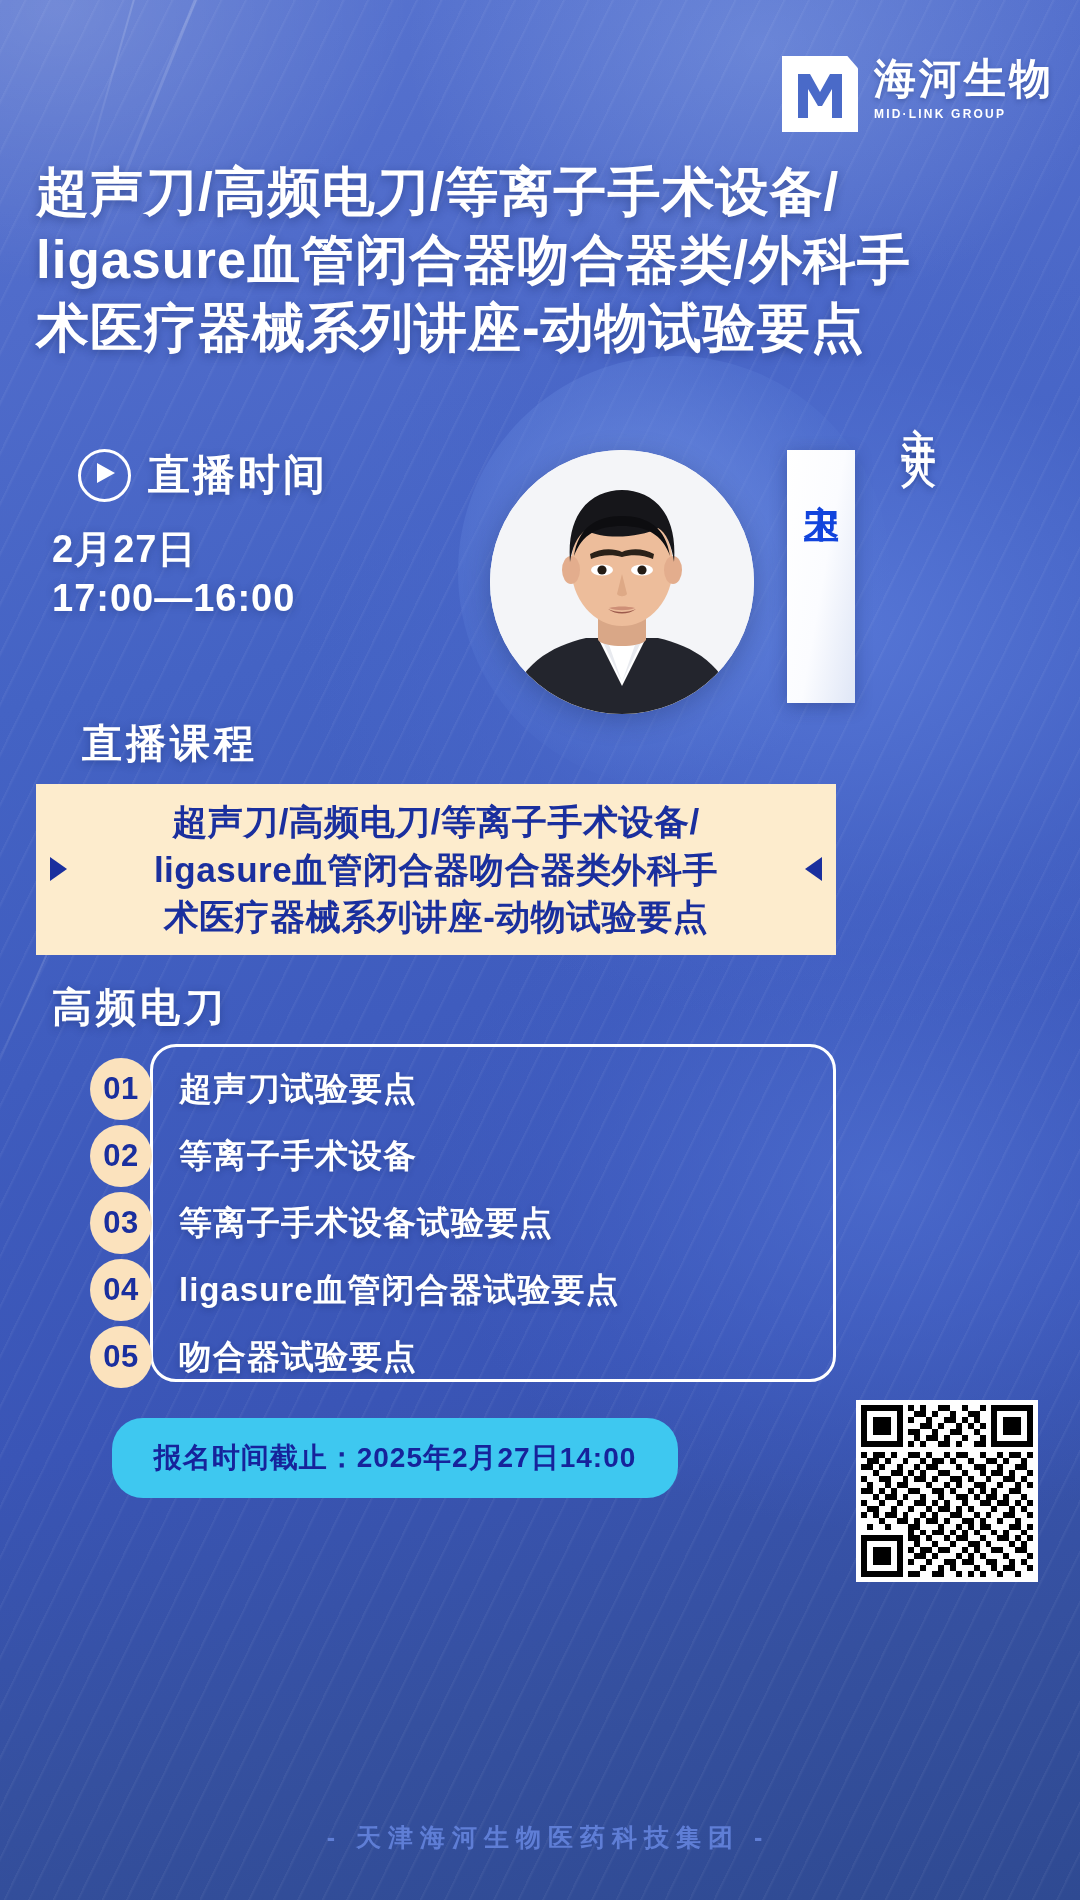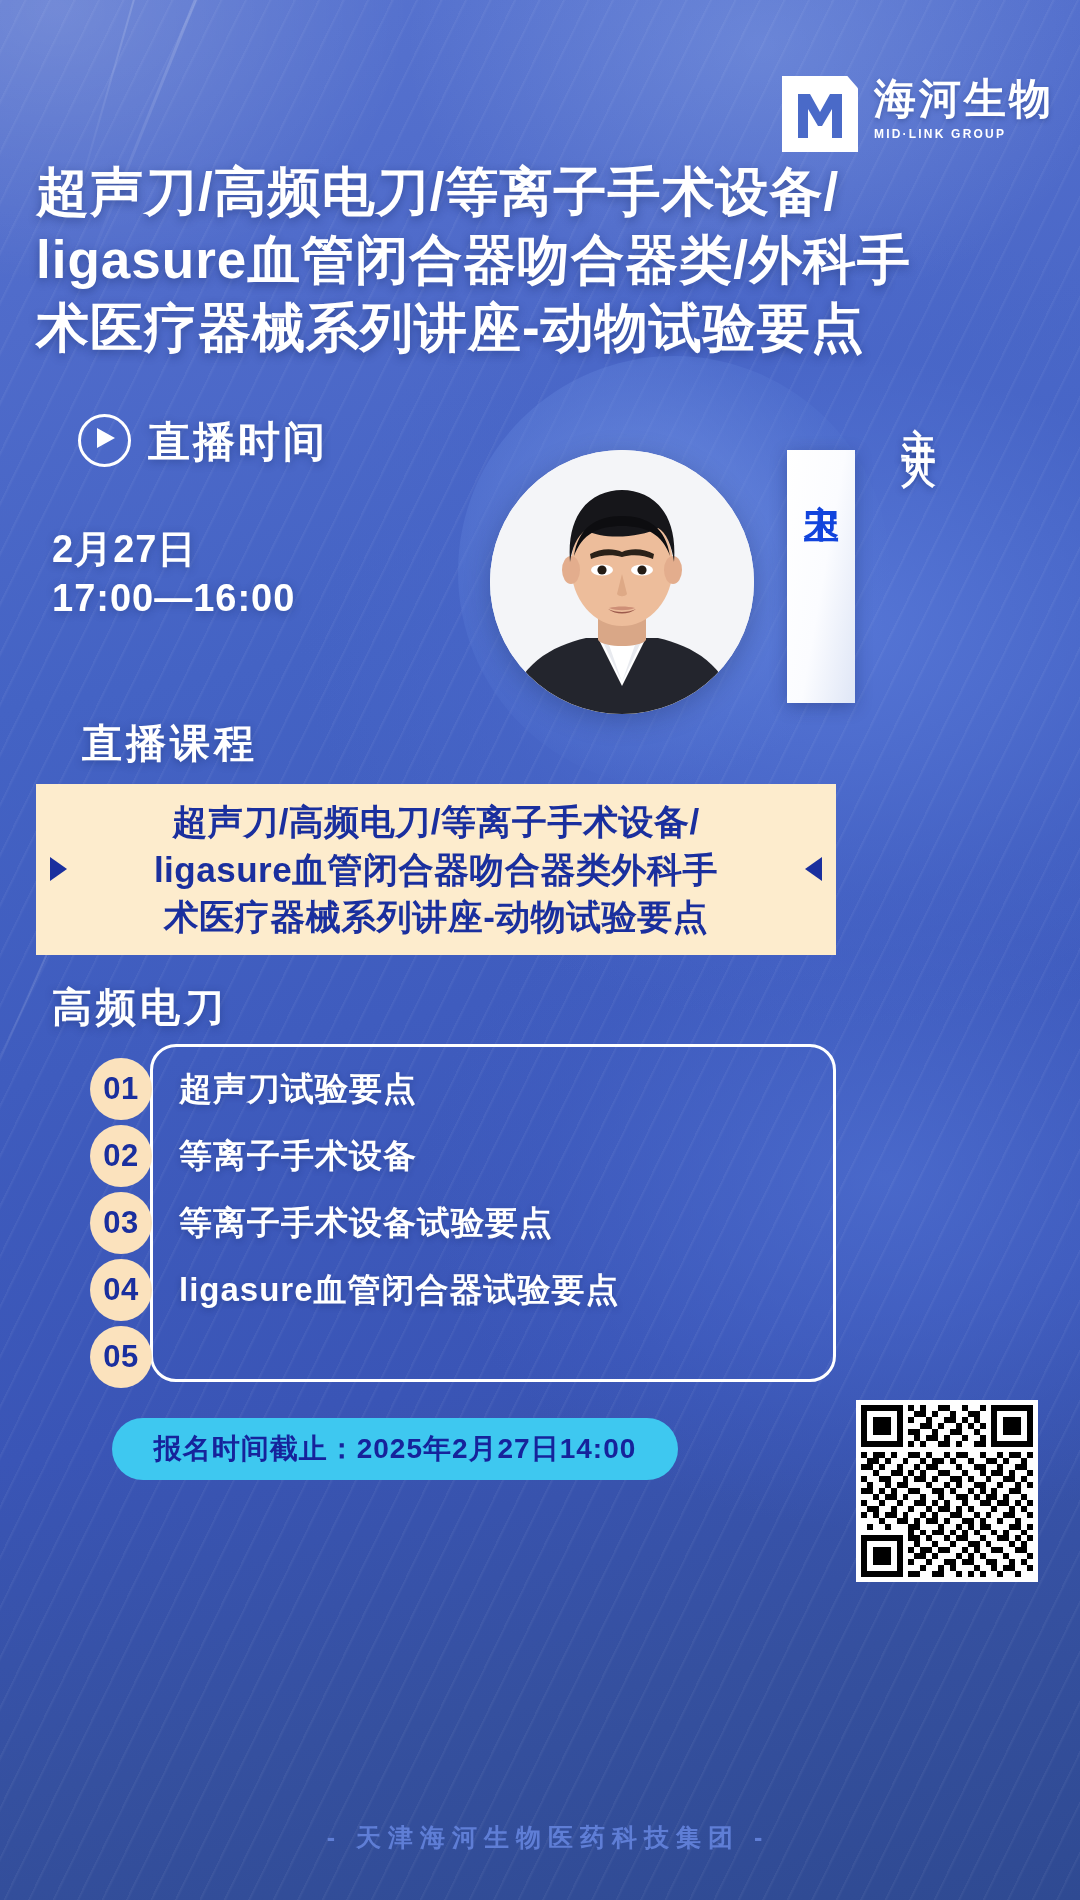--- a/index.html
+++ b/index.html
@@ -20,21 +20,21 @@
     background:repeating-linear-gradient(116deg,rgba(255,255,255,.055) 0px,rgba(255,255,255,.055) 1px,rgba(255,255,255,0) 3px,rgba(255,255,255,0) 22px);
     opacity:.85;}
   .glow-tl{position:absolute;left:-160px;top:-200px;width:620px;height:520px;
     background:radial-gradient(ellipse at 35% 40%,rgba(255,255,255,.17),rgba(255,255,255,0) 62%);pointer-events:none;}
   .glow-top{position:absolute;left:380px;top:-240px;width:760px;height:520px;
     background:radial-gradient(ellipse at 50% 55%,rgba(190,214,255,.22),rgba(255,255,255,0) 66%);pointer-events:none;}
   .ray{position:absolute;pointer-events:none;background:linear-gradient(to bottom,rgba(255,255,255,.20),rgba(255,255,255,0));
     transform-origin:top center;}
 
   
-  .logo{position:absolute;right:26px;top:76px;display:flex;align-items:flex-start;gap:16px;}
+  .logo{position:absolute;right:26px;top:56px;display:flex;align-items:flex-start;gap:16px;}
   .logo-mark{width:76px;height:76px;position:relative;}
   .logo-mark .plate{position:absolute;inset:0;background:#ffffff;
     clip-path:polygon(0 0,86% 0,100% 16%,100% 100%,0 100%);}
   .logo-mark .m{position:absolute;left:14px;top:16px;width:48px;height:46px;}
   .logo-text{padding-top:2px;}
   .logo-cn{font-size:42px;font-weight:700;color:#fff;letter-spacing:3px;line-height:1;
     text-shadow:0 2px 5px rgba(20,40,100,.35);}
   .logo-en{margin-top:7px;font-size:12px;font-weight:700;color:#fff;letter-spacing:2.2px;
     font-family:"Liberation Sans",sans-serif;}
 
@@ -57,21 +57,21 @@
     display:flex;align-items:flex-start;justify-content:center;padding-top:26px;box-sizing:border-box;}
   .nameplate span{writing-mode:vertical-rl;text-orientation:upright;
     font-size:35px;font-weight:700;color:#1144dd;letter-spacing:8px;line-height:1.05;}
 
   .speaker-label{position:absolute;left:880px;top:400px;width:62px;
     writing-mode:vertical-rl;text-orientation:upright;
     font-size:34px;font-weight:700;color:#fff;letter-spacing:14px;
     text-shadow:0 2px 7px rgba(14,34,92,.40);}
 
   
-  .live-head{position:absolute;left:78px;top:414px;display:flex;align-items:flex-start;gap:17px;}
+  .live-head{position:absolute;left:78px;top:447px;display:flex;align-items:center;gap:17px;}
   .play-ico{width:47px;height:47px;border:3.5px solid #fff;border-radius:50%;position:relative;}
   .play-ico:after{content:"";position:absolute;left:16px;top:11px;
     border-left:18px solid #fff;border-top:10px solid transparent;border-bottom:10px solid transparent;}
   .live-head .txt{font-size:42px;font-weight:700;color:#fff;letter-spacing:3px;
     text-shadow:0 2px 8px rgba(14,34,92,.38);}
   .live-date{position:absolute;left:52px;top:525px;font-size:38px;font-weight:700;color:#fff;
     line-height:1.30;letter-spacing:1px;text-shadow:0 2px 8px rgba(14,34,92,.34);}
 
   
   .sec-title{position:absolute;font-size:40px;font-weight:700;color:#fff;letter-spacing:4px;
@@ -93,21 +93,21 @@
     border:3.5px solid #ffffff;border-radius:26px;box-sizing:border-box;}
   .hl-list{position:absolute;left:90px;top:1056px;width:760px;}
   .hl-item{display:flex;align-items:center;height:66px;margin-bottom:1px;}
   .hl-num{width:62px;height:62px;border-radius:50%;background:#fbe2bd;color:#1a2f9e;
     display:flex;align-items:center;justify-content:center;
     font-size:31px;font-weight:700;flex:0 0 auto;letter-spacing:.5px;}
   .hl-txt{margin-left:27px;font-size:33px;font-weight:700;color:#fff;letter-spacing:1px;
     text-shadow:0 2px 6px rgba(14,34,92,.32);white-space:nowrap;}
 
   
-  .deadline{position:absolute;left:112px;top:1418px;width:566px;height:62px;border-radius:31px;
+  .deadline{position:absolute;left:112px;top:1418px;width:566px;height:80px;border-radius:31px;
     background:#3ec8f0;display:flex;align-items:center;justify-content:center;
     font-size:28px;font-weight:700;color:#16239b;letter-spacing:1px;box-sizing:border-box;}
 
   
   .qr{position:absolute;right:42px;top:1400px;width:182px;height:182px;background:#fff;padding:5px;box-sizing:border-box;}
   .qr svg{display:block;width:100%;height:100%;}
 
   
   .footer{position:absolute;left:0;right:0;bottom:46px;text-align:center;
     font-size:25px;font-weight:700;color:#5f7ed6;letter-spacing:7px;padding-left:16px;}
@@ -218,20 +218,21 @@
     <div class="hl-item">
       <div class="hl-num">03</div>
       <div class="hl-txt">等离子手术设备试验要点</div>
     </div>
     <div class="hl-item">
       <div class="hl-num">04</div>
       <div class="hl-txt">ligasure血管闭合器试验要点</div>
     </div>
     <div class="hl-item">
       <div class="hl-num">05</div>
+      <div class="hl-txt">吻合器试验要点</div>
     </div>
   </div>
 
   <div class="deadline">报名时间截止：2025年2月27日14:00</div>
 
   <div class="qr">
     <svg viewBox="0 0 29 29" shape-rendering="crispEdges" aria-hidden="true">
       <rect width="29" height="29" fill="#fff"></rect>
       <g fill="#000">
         <rect x="0" y="0" width="7" height="1"></rect>

